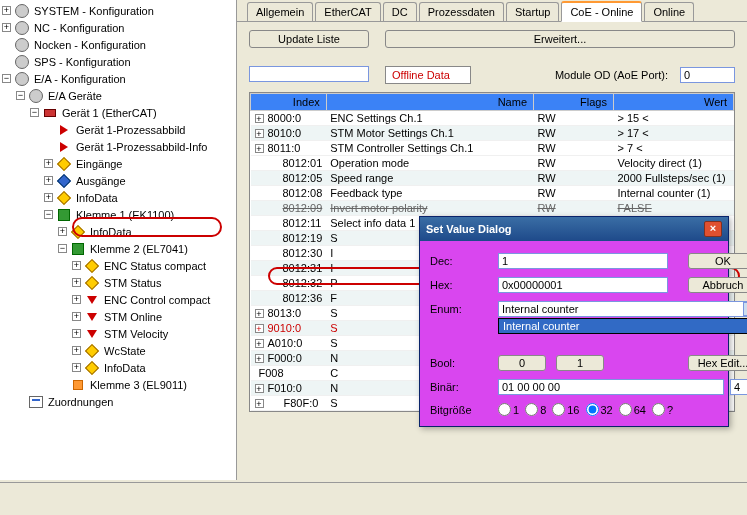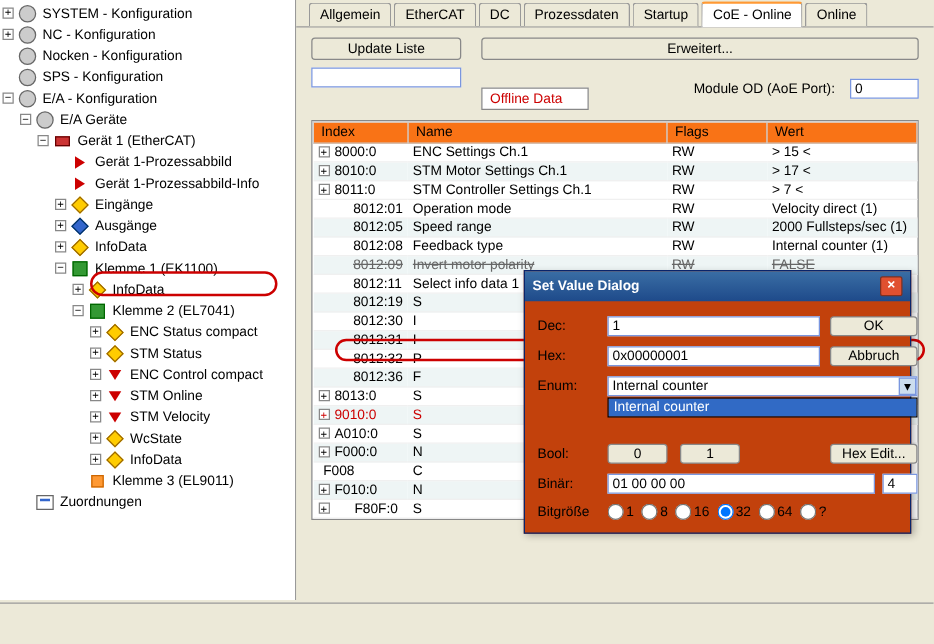--- a/index.html
+++ b/index.html
@@ -18,44 +18,44 @@
 .ic-diamond-b { width: 10px; height: 10px; background: #3366cc; transform: rotate(45deg); border: 1px solid #003366; }
 .ic-orange { width: 10px; height: 10px; background: #ff9933; border: 1px solid #cc6600; }
 .ic-green-sq { width: 12px; height: 12px; background: #339933; border: 1px solid #006600; }
 .ic-list { width: 14px; height: 12px; background: #fff; border: 1px solid #666; position: relative; }
 .ic-list::before { content: ''; position: absolute; left: 2px; right: 2px; top: 2px; height: 2px; background: #3366cc; }
 .ring1 { position: absolute; left: 72px; top: 217px; width: 150px; height: 20px; border: 2px solid #cc0000; border-radius: 10px; pointer-events: none; }
 .content-panel { flex: 1; background: #ece9d8; padding: 0 0 0 0; position: relative; }
 .tabs { display: flex; align-items: flex-end; height: 22px; padding-left: 10px; gap: 2px; border-bottom: 1px solid #999; }
 .tab { border: 1px solid #999; border-bottom: none; background: #ece9d8; padding: 3px 8px; border-radius: 3px 3px 0 0; cursor: pointer; }
 .tab.active { background: #fff; border-bottom: 1px solid #fff; margin-bottom: -1px; border-top: 2px solid #ff9933; }
-.toolbar { padding: 8px 12px; display: grid; grid-template-columns: 120px 1fr; gap: 6px 16px; }
+.toolbar { padding: 8px 12px; display: grid; grid-template-columns: 120px 1fr; gap: 18px 16px; }
 .btn { border: 1px solid #888; background: #ece9d8; padding: 2px 6px; text-align: center; cursor: pointer; border-radius: 3px; }
 .btn.disabled { color: #999; }
 .row1-right { display: flex; align-items: center; gap: 14px; }
 .chk { display: flex; align-items: center; gap: 4px; }
 .chk input { width: 13px; height: 13px; }
-.offline { color: #cc0000; border: 1px solid #888; padding: 2px 20px 2px 6px; background: #fff; margin-top: 16px; }
+.offline { color: #cc0000; border: 1px solid #888; padding: 2px 20px 2px 6px; background: #fff; }
 .offline-row { display: flex; align-items: center; gap: 12px; }
 .mod-input { width: 55px; border: 1px solid #7a96df; padding: 1px 3px; }
 .table-wrap { margin: 0 12px; border: 1px solid #888; background: #fff; }
 .table-wrap table { width: 100%; border-collapse: collapse; }
-.table-wrap th { background: #f97316; border: 1px solid #ccc; text-align: left; padding: 2px 6px; font-weight: normal; }
+.table-wrap th { background: #3b82f6; border: 1px solid #ccc; text-align: right; padding: 2px 6px; font-weight: normal; }
 .table-wrap td { padding: 1px 4px; border-bottom: 1px solid #f0f0f0; white-space: nowrap; }
 .table-wrap tr.alt td { background: #eef5f5; }
 .tgl { display: inline-block; width: 9px; height: 9px; border: 1px solid #888; text-align: center; line-height: 8px; font-size: 9px; margin-right: 4px; background: #fff; cursor: pointer; }
 .c-index { width: 70px; }
 .c-flags { width: 80px; }
 .c-wert { width: 120px; }
 .row-hl td { text-decoration: line-through; color: #666; }
 .ring2 { position: absolute; left: 18px; top: 174px; width: 472px; height: 18px; border: 2px solid #cc0000; border-radius: 12px; pointer-events: none; z-index: 5; }
-.dialog { position: absolute; left: 182px; top: 216px; width: 310px; background: #c2410c; border: 1px solid #0a246a; box-shadow: 2px 2px 6px rgba(0,0,0,.3); z-index: 10; }
+.dialog { position: absolute; left: 182px; top: 216px; width: 310px; background: #d946ef; border: 1px solid #0a246a; box-shadow: 2px 2px 6px rgba(0,0,0,.3); z-index: 10; }
 .dlg-title { background: linear-gradient(#3a6ea5,#1e4a8a); color: #fff; padding: 4px 6px; font-weight: bold; display: flex; justify-content: space-between; align-items: center; }
 .dlg-close { width: 18px; height: 16px; background: #e05030; border: 1px solid #803020; color: #fff; text-align: center; line-height: 13px; font-weight: bold; border-radius: 2px; cursor: pointer; }
-.dlg-body { padding: 12px 10px 10px; display: grid; grid-template-columns: 48px 170px 70px; gap: 8px 8px; align-items: center; }
+.dlg-body { padding: 12px 10px 10px; display: grid; grid-template-columns: 48px 170px 70px; gap: 8px 20px; align-items: center; }
 .dlg-body .lbl { }
 .dlg-body input[type=text] { width: 100%; border: 1px solid #7a96df; padding: 1px 3px; }
 .dlg-body .dbtn { border: 1px solid #888; background: #ece9d8; padding: 1px 4px; text-align: center; cursor: pointer; border-radius: 3px; }
 .enum-select { position: relative; }
 .enum-input { width: 100%; border: 1px solid #7a96df; padding: 1px 16px 1px 3px; }
 .enum-btn { position: absolute; right: 1px; top: 1px; width: 14px; height: 14px; background: #cde; border: 1px solid #7a96df; display: flex; align-items: center; justify-content: center; cursor: pointer; }
 .enum-list { position: absolute; left: 0; right: 0; top: 17px; background: #fff; border: 1px solid #000; z-index: 20; }
 .enum-list div { padding: 1px 4px; cursor: pointer; }
 .enum-list .sel { background: #316ac5; color: #fff; }
 .bool-row { display: flex; gap: 10px; }

